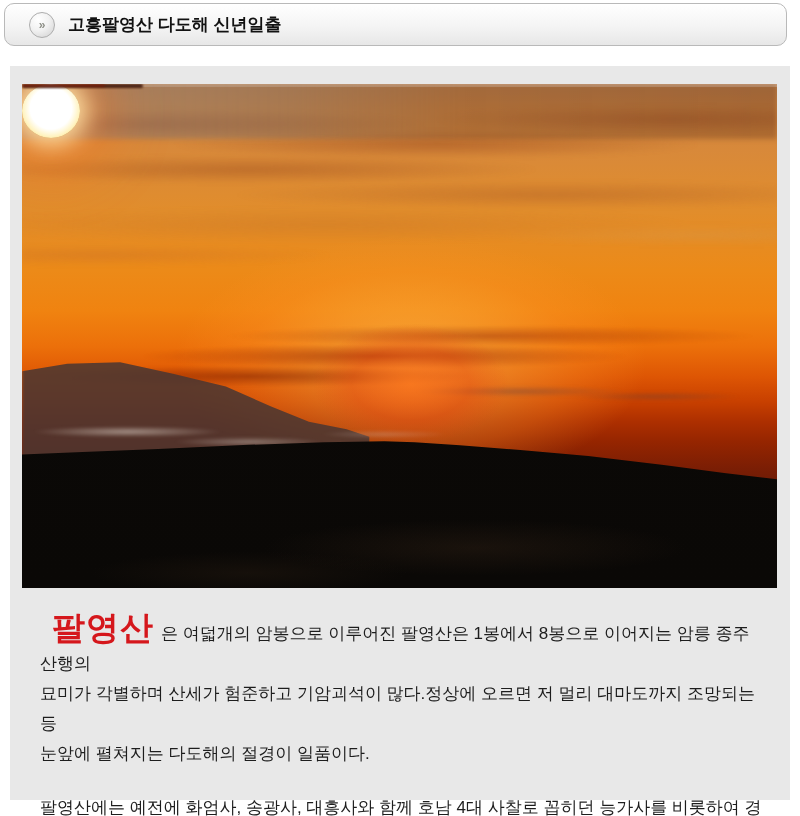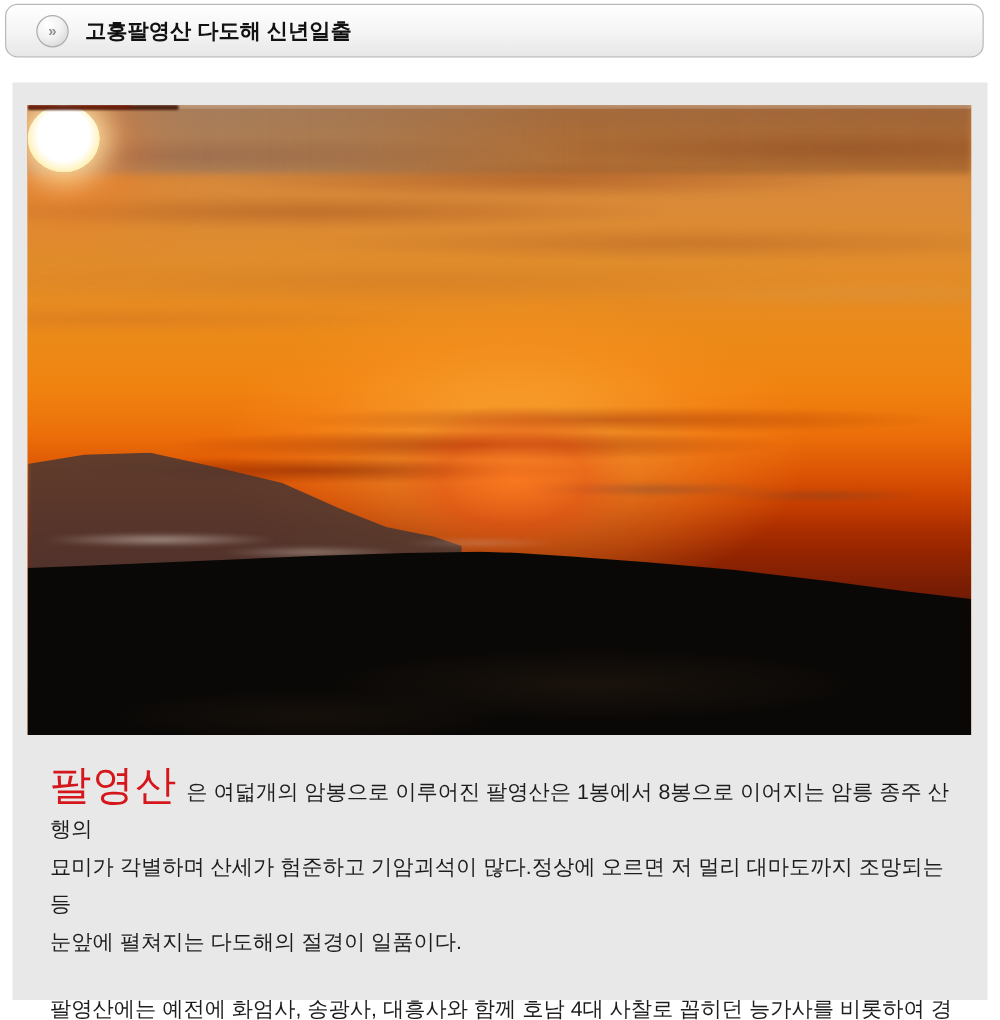--- a/index.html
+++ b/index.html
@@ -117,22 +117,22 @@
       radial-gradient(30% 6% at 30% 97%, rgba(52,36,22,.28), transparent 70%);
   }
 
   
   .article{
     position:absolute; left:30px; top:544px; width:724px;
     font-size:17px; line-height:30px; color:#1d1d1d;
   }
   .para{ white-space:pre-line; }
   .lead{
-    font-weight:normal; font-size:33px; line-height:36px;
-    margin-right:7px; letter-spacing:1px;
+    font-weight:bold; font-size:33px; line-height:36px;
+    margin-right:7px; letter-spacing:1px;margin-left:12px;
   }
   .para2{ margin-top:24px; }
 </style>
 </head>
 <body>
 
 <div class="header-bar">
   <span class="header-icon">»</span>
   <span class="header-title">고흥팔영산 다도해 신년일출</span>
 </div>

